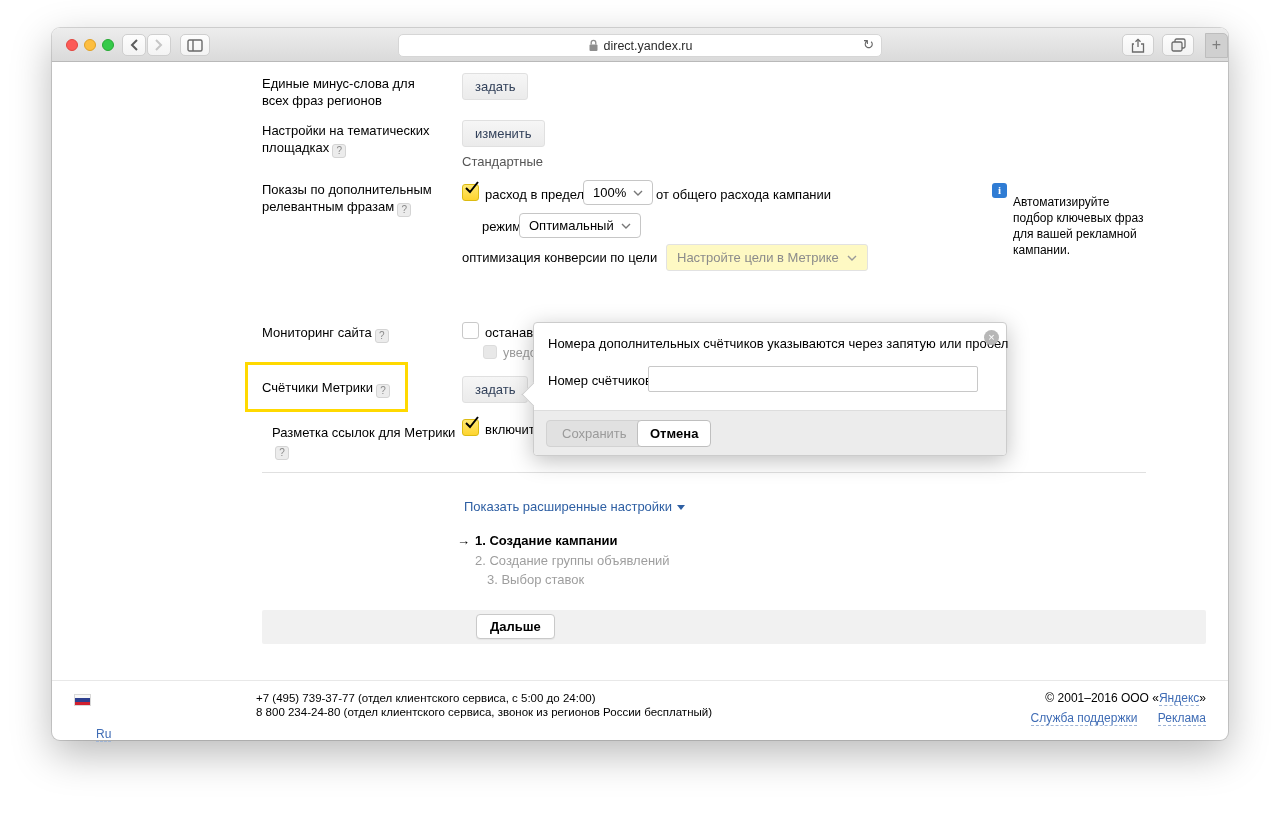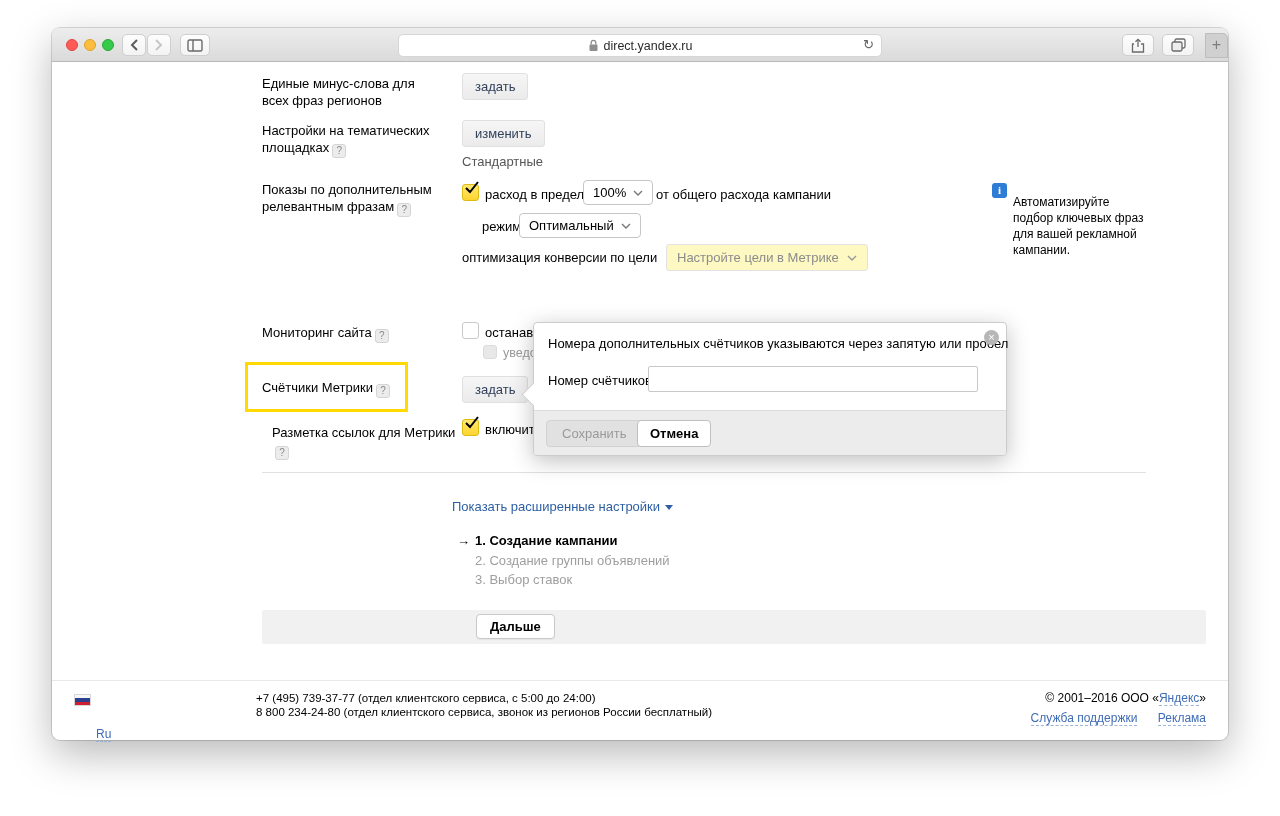--- a/index.html
+++ b/index.html
@@ -220,28 +220,28 @@
       <input type="text" value="" style="">
       <div class="pfooter">
         <button class="btn-save">Сохранить</button>
         <button class="btn-cancel">Отмена</button>
       </div>
       <div class="close">×</div>
     </div>
 
     <div class="divider" style="left:210px;top:444px;width:884px;"></div>
 
-    <div style="position:absolute;left:400px;top:471px;font-size:13px;">
+    <div style="position:absolute;left:412px;top:471px;font-size:13px;">
       <span class="blue-link">Показать расширенные настройки</span><span class="tri-down"></span>
     </div>
 
     <span class="step current" style="left:405px;top:505px;">→</span>
     <div class="step current" style="left:423px;top:505px;">1. Создание кампании</div>
     <div class="step future" style="left:423px;top:525px;">2. Создание группы объявлений</div>
-    <div class="step future" style="left:423px;top:544px;">3. Выбор ставок</div>
+    <div class="step future" style="left:435px;top:544px;">3. Выбор ставок</div>
 
     <div class="actionbar" style="left:210px;top:582px;width:944px;height:34px;"></div>
     <button class="btn-next" style="left:424px;top:586px;">Дальше</button>
 
     <div class="divider" style="left:0;top:652px;width:1176px;background:#e8e8e8;"></div>
 
     <div class="flag" style="left:22px;top:666px;">
       <div style="background:#f8f8f8;"></div>
         <div style="background:#2d3f8f;"></div>
         <div style="background:#cf1f2f;"></div>

